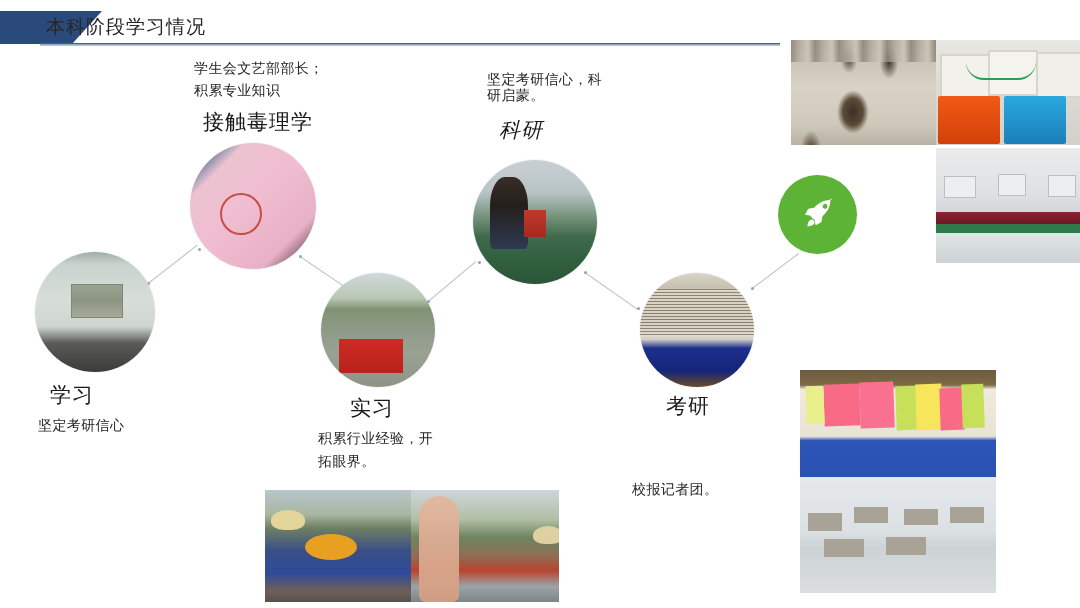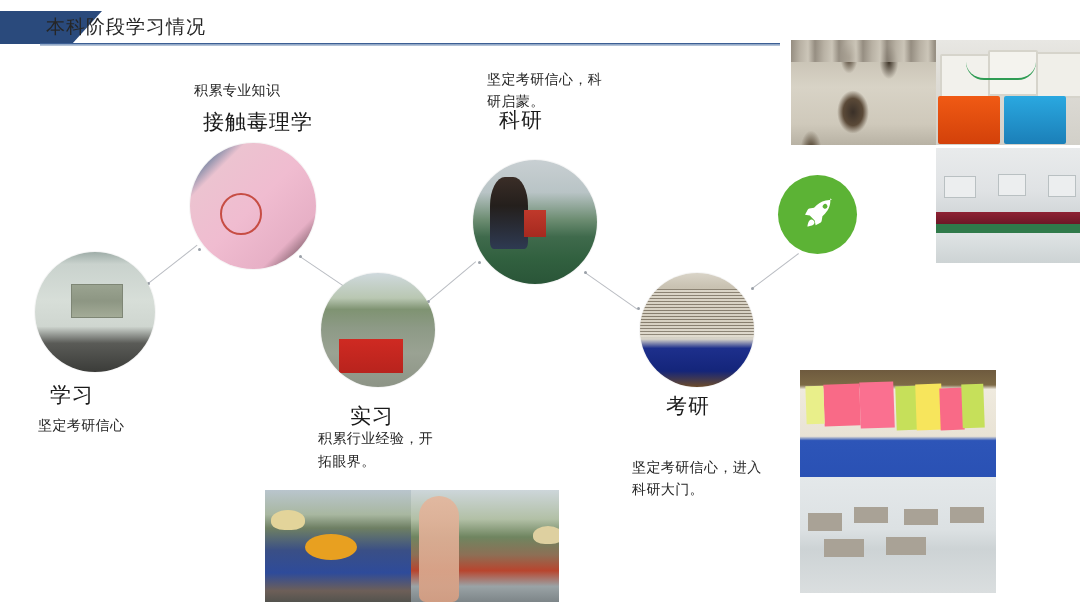--- a/index.html
+++ b/index.html
@@ -174,43 +174,43 @@
   <div class="node-circle c-study" style="left:35px;top:252px;width:120px;height:120px;">
     <div class="inner"></div>
   </div>
   <div class="big-label" style="left:50px;top:381px;">学习</div>
   <div class="small-label" style="left:38px;top:414px;">坚定考研信心</div>
 
   <div class="node-circle c-cert" style="left:190px;top:143px;width:126px;height:126px;">
     <div class="seal"></div>
   </div>
   <div class="big-label" style="left:203px;top:108px;">接触毒理学</div>
+  <div class="small-label" style="left:194px;top:57px;">学生会文艺部部长；</div>
   <div class="small-label" style="left:194px;top:79px;">积累专业知识</div>
 
   <div class="node-circle c-group" style="left:321px;top:273px;width:114px;height:114px;">
     <div class="banner"></div>
   </div>
-  <div class="big-label" style="left:350px;top:394px;margin-top:8px;">实习</div>
+  <div class="big-label" style="left:350px;top:394px;">实习</div>
   <div class="small-label" style="left:318px;top:428px;font-family:Liberation Serif, serif;">积累行业经验，开</div>
   <div class="small-label" style="left:318px;top:450px;">拓眼界。</div>
 
   <div class="node-circle c-lab" style="left:473px;top:160px;width:124px;height:124px;">
     <div class="person"></div>
     <div class="bucket"></div>
   </div>
-  <div class="big-label" style="left:499px;top:106px;">科研</div>
+  <div class="big-label" style="left:499px;top:116px;font-style:italic;">科研</div>
   <div class="small-label" style="left:487px;top:68px;">坚定考研信心，科</div>
-  <div class="small-label" style="left:487px;top:90px;">研启蒙。</div>
+  <div class="small-label" style="left:487px;top:84px;">研启蒙。</div>
 
   <div class="node-circle c-books" style="left:640px;top:273px;width:114px;height:114px;">
     <div class="stripes"></div>
   </div>
   <div class="big-label" style="left:666px;top:392px;">考研</div>
-  <div class="small-label" style="left:632px;top:456px;">坚定考研信心，进入</div>
-  <div class="small-label" style="left:632px;top:478px;">科研大门。</div>
+  <div class="small-label" style="left:632px;top:478px;">校报记者团。</div>
 
   <div class="rocket">
     <svg width="38" height="38" viewBox="0 0 24 24">
       <g fill="#ffffff">
         <path d="M20.8 3.2c-3.9-.5-7.3.9-9.7 3.3l-1.6 1.6-3 .5c-.5.1-.9.4-1.1.8l-1.6 3 3 .6 3.1 3.1.6 3 3-1.6c.4-.2.7-.6.8-1.1l.5-3 1.6-1.6c2.4-2.4 3.8-5.8 3.3-9.7zM15.6 8.4a1.5 1.5 0 1 1 2.1-2.1 1.5 1.5 0 0 1-2.1 2.1z"></path>
         <path d="M6.6 16.1c-.9.9-1.3 3.9-1.3 3.9s3-.4 3.9-1.3a1.84 1.84 0 0 0-2.6-2.6z"></path>
       </g>
     </svg>
   </div>
 

